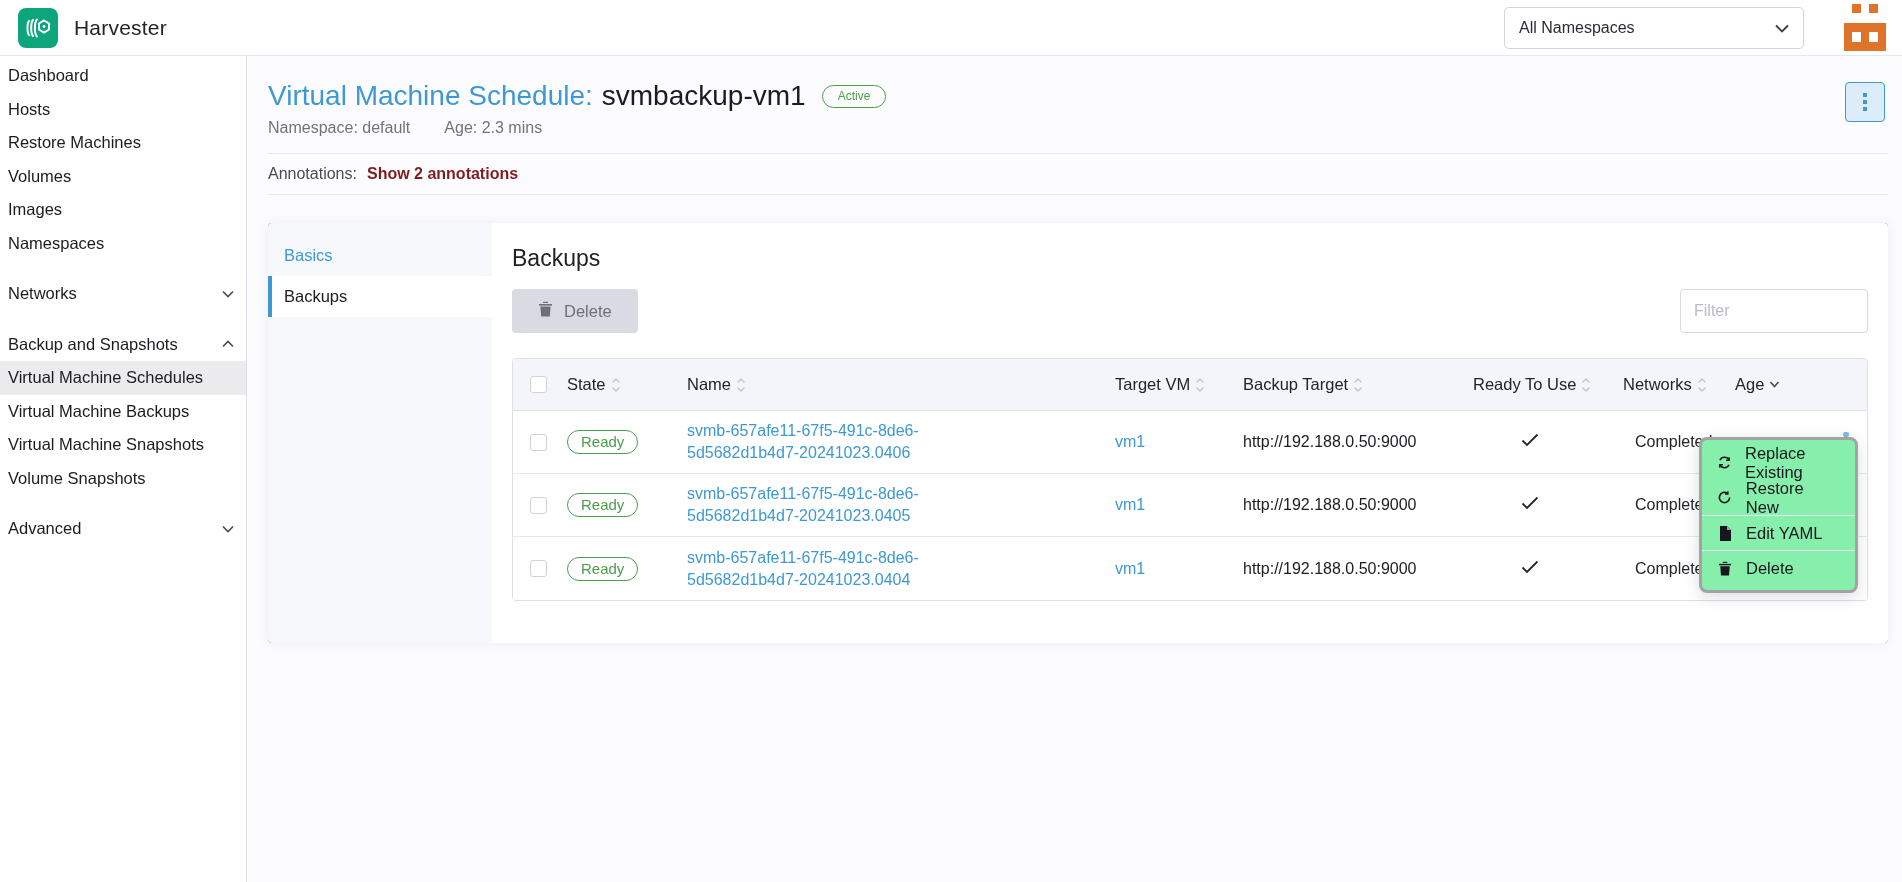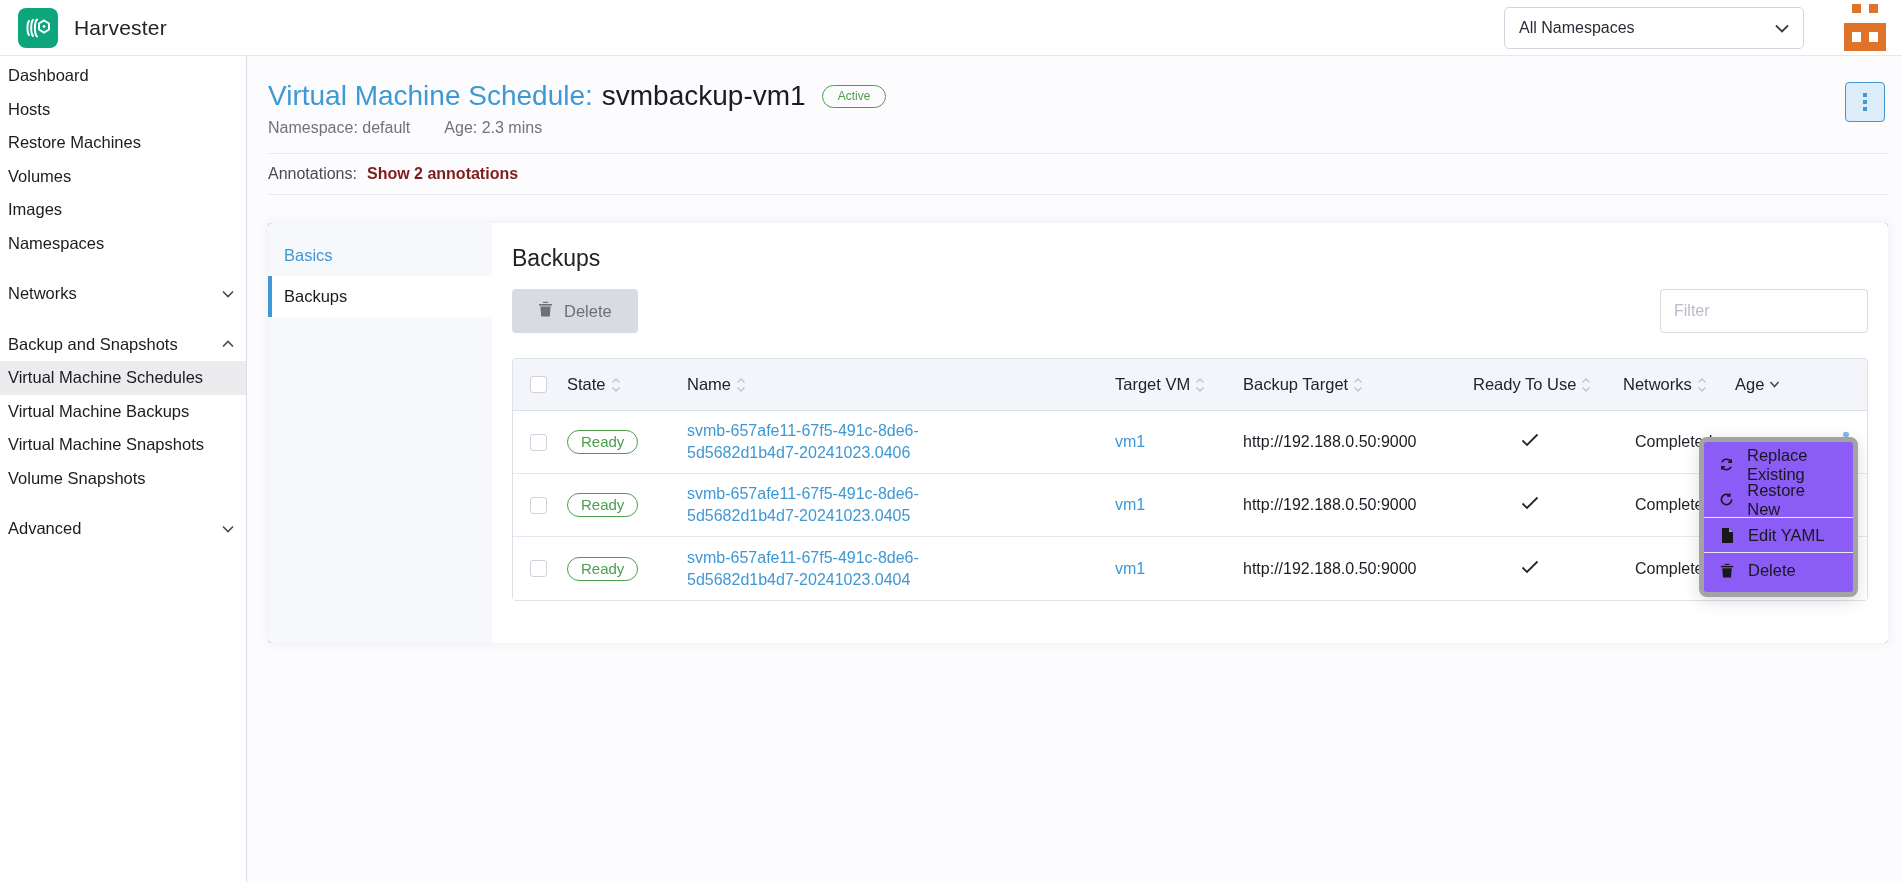--- a/index.html
+++ b/index.html
@@ -42,40 +42,40 @@
   
   .tab-card { margin-top:28px; display:flex; min-height:419px; box-shadow:0 0 12px rgba(60,70,90,.08); border-radius:4px; background:#0f766e;justify-content:flex-end; }
   .tab-col { width:224px; flex:0 0 224px; background:#f7f8fc; border-radius:4px 0 0 4px; padding-top:12px; }
   .tab { padding:11px 16px; font-size:16.5px; color:#3d98d3; cursor:pointer; }
   .tab.active { background:#fff; color:#1b1b22; border-left:4px solid #3d98d3; padding-left:12px; }
   .tab-content { flex:1; background:#fff; padding:22px 20px 42px; border-radius:0 4px 4px 0; }
   .section-heading { font-size:23px; font-weight:400; color:#212126; }
 
   .toolbar { margin-top:17px; display:flex; align-items:center; justify-content:space-between; }
   .btn-delete { background:#d9dbe2; color:#6e7079; border:none; border-radius:4px; padding:0 26px; height:44px; font-size:16.5px; display:flex; align-items:center; gap:11px; font-family:inherit; cursor:not-allowed; }
-  .filter-input { width:208px; height:44px; border:1px solid #d8dae2; border-radius:4px; padding:0 13px; font-size:16px; color:#2b2b35; font-family:inherit; outline:none; background:#fff; }
+  .filter-input { width:188px; height:44px; border:1px solid #d8dae2; border-radius:4px; padding:0 13px; font-size:16px; color:#2b2b35; font-family:inherit; outline:none; background:#fff; }
   .filter-input::placeholder { color:#b9bbc9; }
 
   
   .grid-table { margin-top:25px; border:1px solid #dce0e8; border-radius:4px; }
   .trow { display:grid; grid-template-columns:46px 120px minmax(0,1fr) 128px 230px 150px 112px 140px; align-items:center; }
   .thead { background:#f4f5fa; height:52px; border-bottom:1px solid #dce0e8; border-radius:4px 4px 0 0; font-size:16.5px; color:#23232a; }
   .tcell { padding:0 8px; display:flex; align-items:center; gap:5px; }
   .tbody-row { min-height:63px; border-bottom:1px solid #e6e8ee; font-size:16px; background:#fff; }
   .tbody-row:last-child { border-bottom:none; }
   .checkbox { width:17px; height:17px; border:1px solid #cfd2dc; border-radius:3px; background:#fff; margin-left:9px; cursor:pointer; flex:0 0 auto; }
   .state-badge { border:1px solid #4b9e4b; color:#4b9e4b; border-radius:14px; padding:2px 13px 3px; font-size:15px; display:inline-block; }
   a.cell-link { color:#3d98d3; text-decoration:none; cursor:pointer; }
   .name-link { display:inline-block; max-width:322px; line-height:1.35; overflow-wrap:break-word; }
   .ready-cell { padding-left:56px; }
   .progress-cell { padding-left:20px; color:#23232a; }
   .sort { display:flex; flex-direction:column; line-height:0; }
 
   
-  .action-menu { position:absolute; left:1699px; top:437px; width:159px; background:#8b5cf6; border:5px solid #a3a3a3; border-radius:8px; box-shadow:0 4px 16px rgba(40,45,60,.16); padding:5px 0; z-index:20; }
+  .action-menu { position:absolute; left:1699px; top:437px; width:159px; background:#86efac; border:3px solid #a3a3a3; border-radius:8px; box-shadow:0 4px 16px rgba(40,45,60,.16); padding:5px 0; z-index:20; }
   .menu-item { height:35px; display:flex; align-items:center; gap:13px; padding:0 15px; font-size:16.5px; color:#17171d; cursor:pointer; }
   .menu-item.divided { border-top:1px solid #e8e9ee; }
   .menu-item .mi-icon { width:16px; display:flex; justify-content:center; }
   .row-action-dot { position:absolute; left:1843px; top:432px; width:6px; height:5px; background:#3d98d3; border-radius:2px; opacity:.65; cursor:pointer; }
 </style>
 </head>
 <body>
 
 <header class="topbar">
   <div class="logo">

